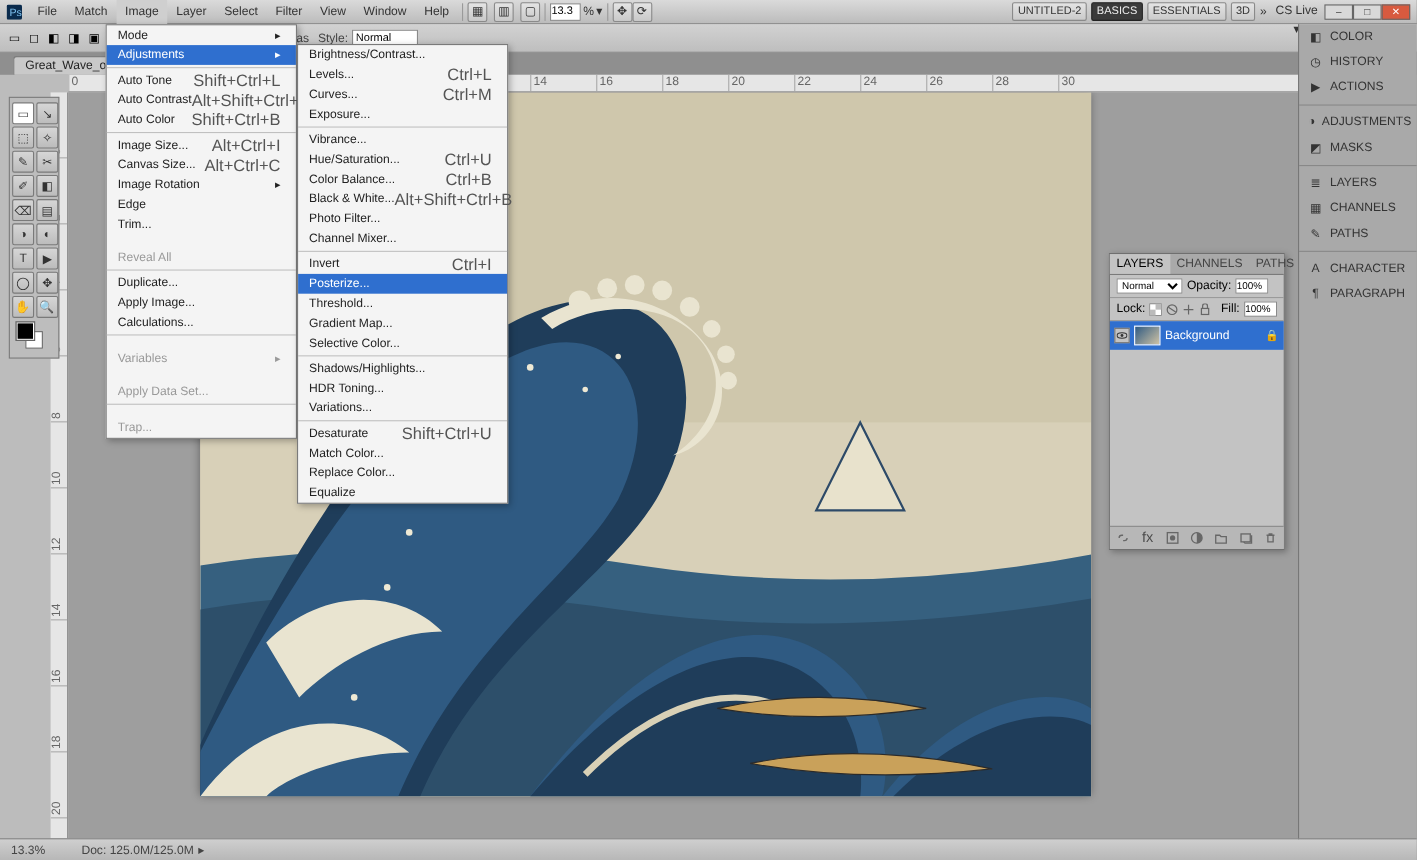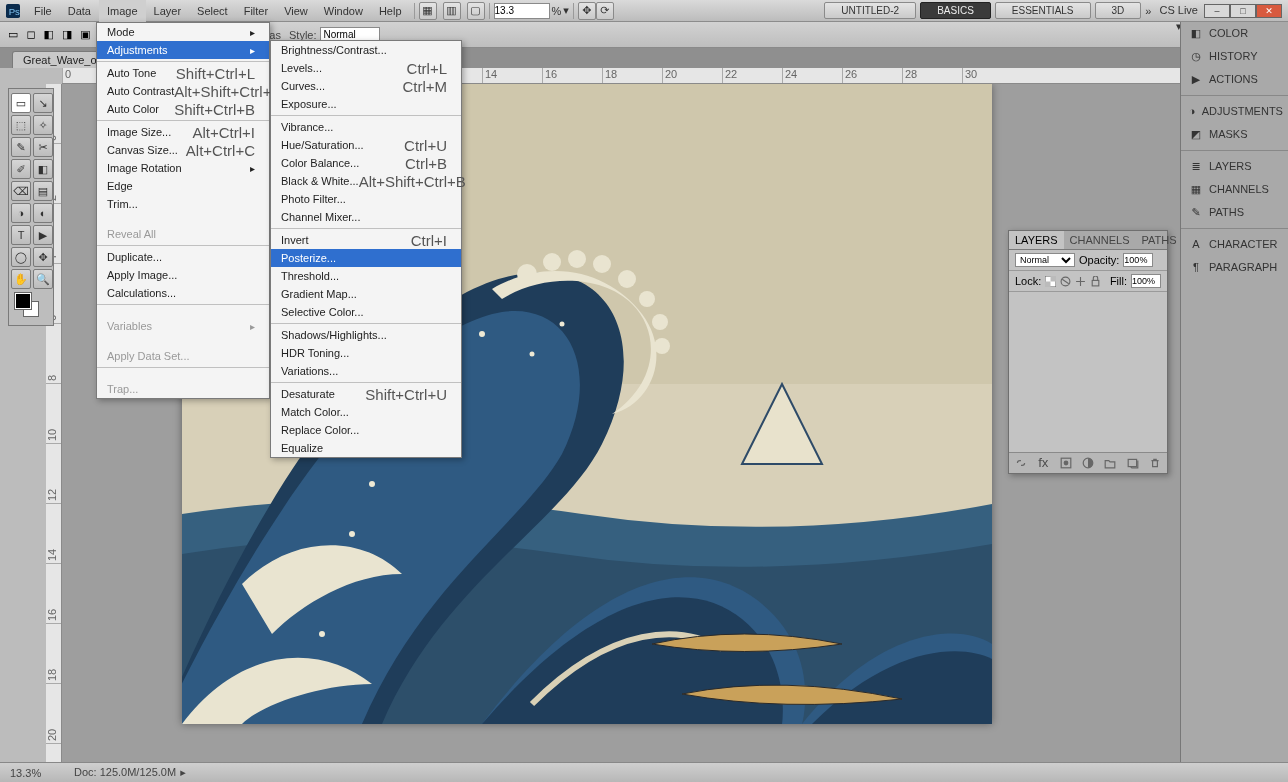--- a/index.html
+++ b/index.html
@@ -9,23 +9,23 @@
 .win-outer { position:absolute; inset:0; background:#bcbcbc; }
 .menubar { display:flex; align-items:center; height:22px; background:linear-gradient(#dadada,#bcbcbc); border-bottom:1px solid #8c8c8c; padding:0 6px; font-size:11px; color:#333; }
 .menubar .ps-icon { width:14px; height:14px; margin-right:6px; display:inline-block; }
 .menubar .ps-icon svg { width:14px; height:14px; }
 .menubar .mitem { padding:0 8px; height:22px; line-height:22px; cursor:default; }
 .menubar .mitem.open { background:#cfcfcf; }
 .menubar .sep-v { width:1px; height:16px; background:#9a9a9a; margin:0 4px; }
 .menubar .top-icons { display:flex; align-items:center; gap:6px; }
 .menubar .ticon { width:18px; height:18px; border:1px solid #8a8a8a; background:linear-gradient(#e4e4e4,#c9c9c9); border-radius:2px; display:flex; align-items:center; justify-content:center; }
 .menubar .zoom-box { display:flex; align-items:center; gap:2px; }
-.menubar input.zoom { width:56px; height:16px; background:#fff; border:1px solid #8a8a8a; font-size:10px; padding:0 0; }
+.menubar input.zoom { width:28px; height:16px; background:#fff; border:1px solid #8a8a8a; font-size:10px; padding:0 0; }
 .menubar .spacer { flex:1; }
-.menubar .rbox { padding:2px 16px; border:1px solid #8a8a8a; background:linear-gradient(#e4e4e4,#cacaca); font-size:10px; margin-left:4px; border-radius:2px; color:#333; }
+.menubar .rbox { padding:2px 4px; border:1px solid #8a8a8a; background:linear-gradient(#e4e4e4,#cacaca); font-size:10px; margin-left:4px; border-radius:2px; color:#333; }
 .menubar .rbox.dark { background:#3b3b3b; color:#eee; border-color:#222; }
 .menubar .cslive { display:flex; align-items:center; gap:4px; margin-left:8px;flex-direction:column; }
 .menubar .cslive .dot { width:12px; height:12px; border-radius:50%; background:radial-gradient(circle at 35% 35%,#7fd6ff,#1a7aa8); }
 .win-btns { display:flex; gap:0; margin-left:6px; }
 .win-btns div { width:26px; height:14px; border:1px solid #666; font-size:9px; display:flex; align-items:center; justify-content:center; }
 .win-min { background:#d9d9d9; }
 .win-max { background:#d9d9d9; }
 .win-close { background:#d85a3f; color:#fff; }
 
 
@@ -104,21 +104,21 @@
 
   <div class="menubar">
     <span class="ps-icon">
       <svg viewBox="0 0 16 16">
           <rect width="16" height="16" rx="2" fill="#0a2b4d"></rect>
           <text x="3" y="12" font-size="9" fill="#7ec0ee" font-family="Arial">Ps</text>
         </svg>
     </span>
     <div id="menubar-items" style="display: flex;">
         <span class="mitem">File</span>
-        <span class="mitem">Data</span>
+        <span class="mitem">Match</span>
         <span class="mitem open">Image</span>
         <span class="mitem">Layer</span>
         <span class="mitem">Select</span>
         <span class="mitem">Filter</span>
         <span class="mitem">View</span>
         <span class="mitem">Window</span>
         <span class="mitem">Help</span>
       </div>
     <span class="sep-v"></span>
     <div class="top-icons">
@@ -373,20 +373,31 @@
           <path d="M5 1 V9 M1 5 H9" stroke="#666"></path>
         </svg>
       <svg class="ic" viewBox="0 0 10 10">
           <rect x="2" y="4" width="6" height="5" fill="none" stroke="#666"></rect>
           <path d="M3 4 V2 A2 2 0 0 1 7 2 V4" fill="none" stroke="#666"></path>
         </svg>
       <span style="flex:1"></span>
       <span>Fill:</span>
       <input style="width: 30px; height: 14px; font-size: 9px; border: 1px solid rgb(138, 138, 138);" value="100%">
     </div>
+    <div class="row">
+      <span class="eye">
+        <svg width="10" height="10" viewBox="0 0 10 10">
+            <ellipse cx="5" cy="5" rx="4.5" ry="2.5" fill="none" stroke="#333"></ellipse>
+            <circle cx="5" cy="5" r="1.3" fill="#333"></circle>
+          </svg>
+      </span>
+      <span class="thumb"></span>
+      <span>Background</span>
+      <span class="lock">🔒</span>
+    </div>
     <div style="height:160px"></div>
     <div class="foot">
       <svg class="ic" viewBox="0 0 10 10">
           <path d="M2 5a2 2 0 0 1 2-2h1M8 5a2 2 0 0 1-2 2H5" stroke="#333" fill="none"></path>
         </svg>
       <svg class="ic" viewBox="0 0 10 10">
           <text x="1" y="8" font-size="8">fx</text>
         </svg>
       <svg class="ic" viewBox="0 0 10 10">
           <rect x="1" y="1" width="8" height="8" fill="none" stroke="#333"></rect>

